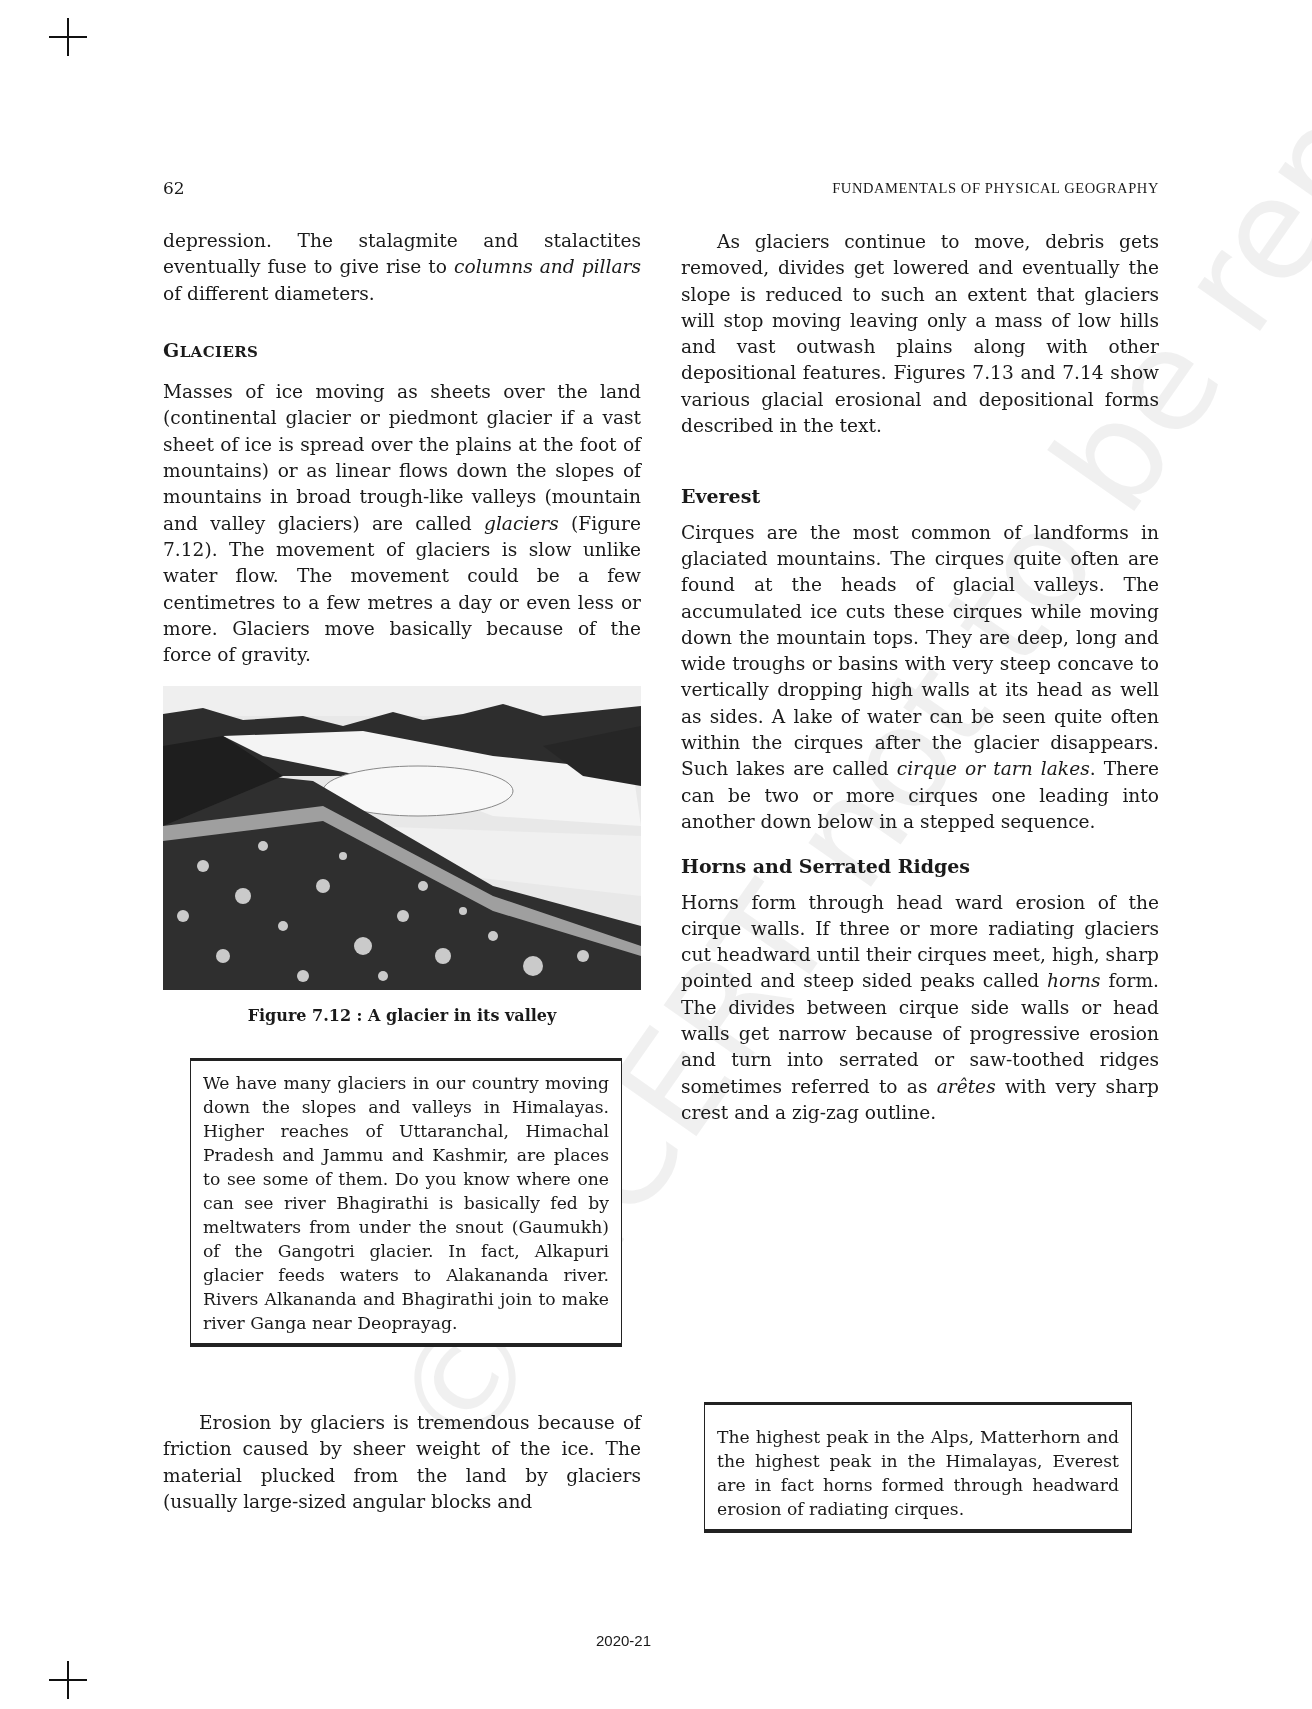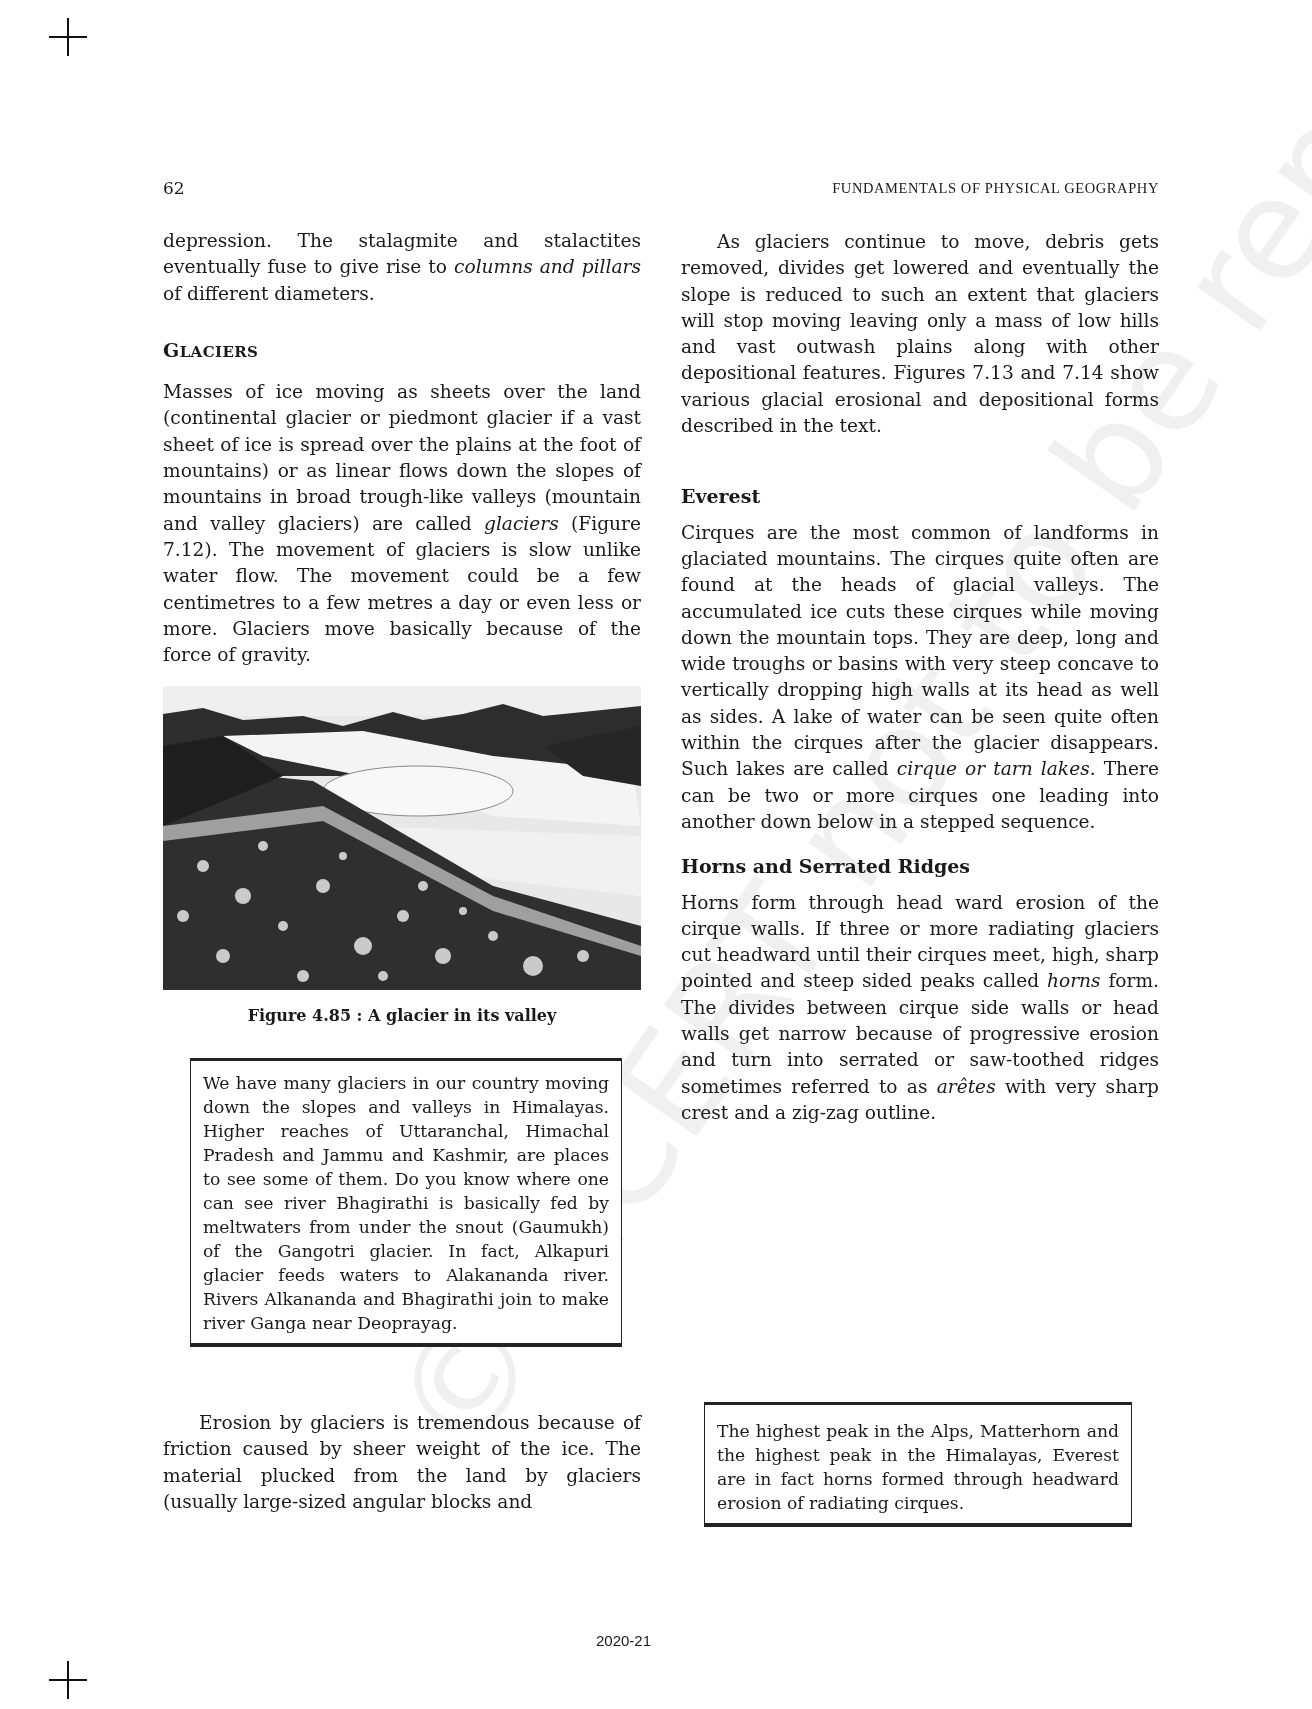--- a/index.html
+++ b/index.html
@@ -85,21 +85,21 @@
       <circle cx="140" cy="290" r="6"></circle>
         <circle cx="220" cy="290" r="5"></circle>
         <circle cx="420" cy="270" r="6"></circle>
       <circle cx="300" cy="225" r="4"></circle>
         <circle cx="180" cy="170" r="4"></circle>
         <circle cx="260" cy="200" r="5"></circle>
     </g>
     <polygon points="0,140 160,120 330,210 478,260 478,270 330,225 160,135 0,155" fill="#cfcfcf" opacity="0.7"></polygon>
   </svg>
 </div>
-<div class="caption">Figure 4.85 : A glacier in its valley</div>
+<div class="caption">Figure 7.12 : A glacier in its valley</div>
 
 <div class="note-box" style="left:190px; top:1058px; width:406px;">
   <p>We have many glaciers in our country moving down the slopes and valleys in Himalayas. Higher reaches of Uttaranchal, Himachal Pradesh and Jammu and Kashmir, are places to see some of them. Do you know where one can see river Bhagirathi is basically fed by meltwaters from under the snout (Gaumukh) of the Gangotri glacier.  In fact, Alkapuri glacier feeds waters to Alakananda river. Rivers Alkananda and Bhagirathi join to make river Ganga near Deoprayag.</p>
 </div>
 
 <div class="col" style="left:163px; top:1410px;">
   <p class="indent">Erosion by glaciers is tremendous because of friction caused by sheer weight of the ice. The material plucked from the land by glaciers (usually large-sized angular blocks and</p>
 </div>
 
 <div class="col" style="left:681px; top:229px;">
@@ -108,17 +108,17 @@
   <div style="height:18px;"></div>
   <p class="sub-head">Everest</p>
   <div style="height:10px;"></div>
   <p><span>Cirques are the most common of landforms in glaciated mountains.  The cirques quite often are found at the heads of glacial valleys. The accumulated ice cuts these cirques while moving down the mountain tops. They are deep, long and wide troughs or basins with very steep concave to vertically dropping high walls at its head as well as sides. A lake of water can be seen quite often within the cirques after the glacier disappears. Such lakes are called </span><i>cirque or tarn lakes</i><span>. There can be two or more cirques one leading into another down below in a stepped sequence.</span></p>
   <div style="height:18px;"></div>
   <p class="sub-head">Horns and Serrated Ridges</p>
   <div style="height:10px;"></div>
   <p><span>Horns form through head ward erosion of the cirque walls. If three or more radiating glaciers cut headward until their cirques meet, high, sharp pointed and steep sided peaks called </span><i>horns</i><span> form. The divides between cirque side walls or head walls get narrow because of progressive erosion and turn into serrated or saw-toothed ridges sometimes referred to as </span><i>arêtes</i><span> with very sharp crest and a zig-zag outline.</span></p>
 </div>
 
-<div class="note-box" style="left:704px; top:1402px; width:402px; padding-top:14px; padding-bottom:8px;">
+<div class="note-box" style="left:704px; top:1402px; width:402px; padding-top:20px; padding-bottom:8px;">
   <p>The highest peak in the Alps, Matterhorn and the highest peak in the Himalayas, Everest are in fact horns formed through headward erosion of radiating cirques.</p>
 </div>
 
 <div class="footer-year">2020-21</div>
 
 </body></html>

